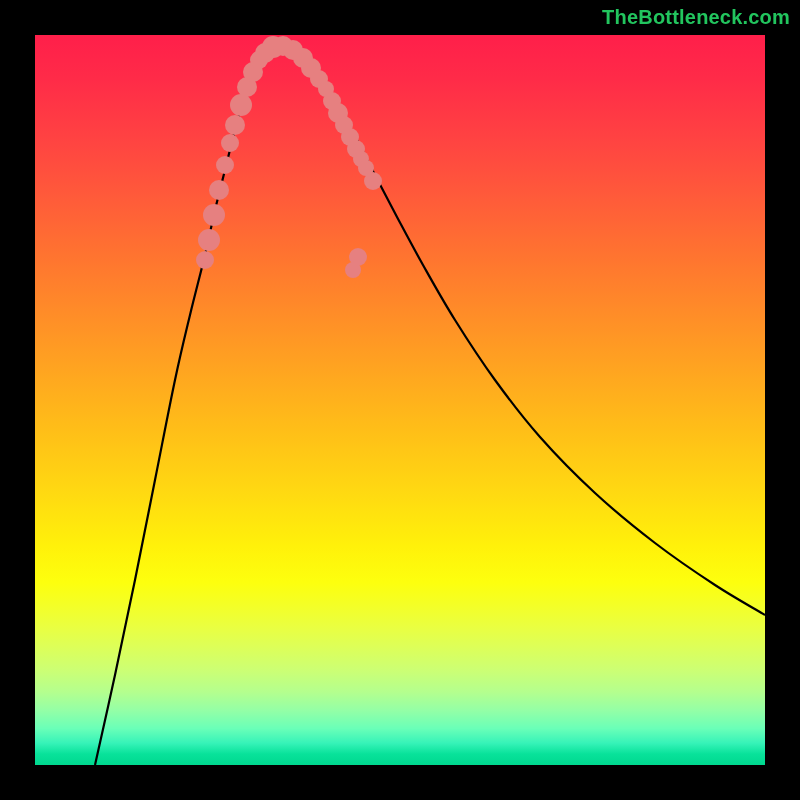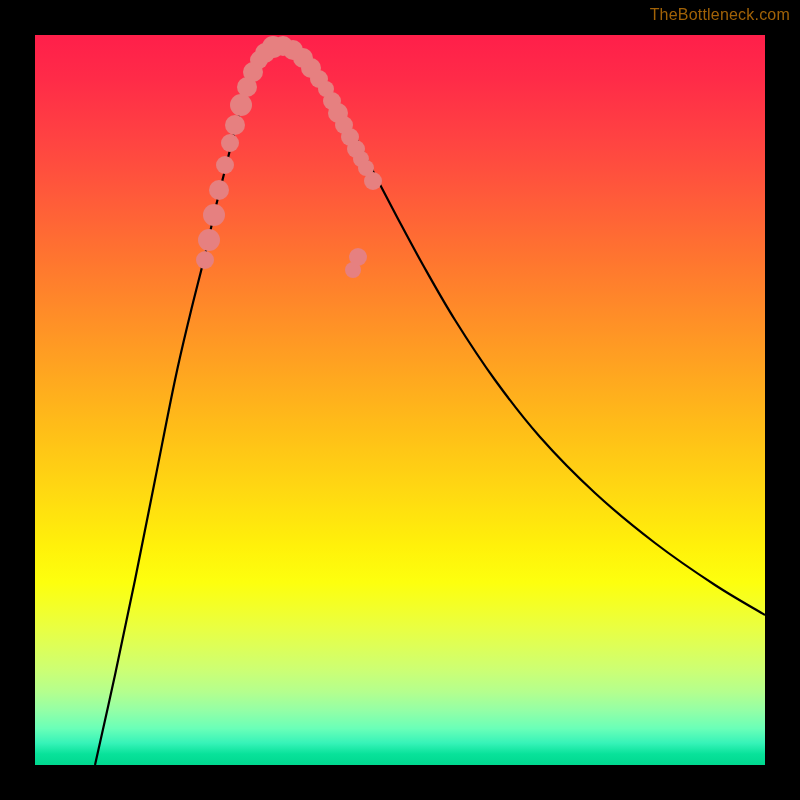--- a/index.html
+++ b/index.html
@@ -58,23 +58,23 @@
   .curve-svg {
     position: absolute;
     inset: 0;
     width: 100%;
     height: 100%;
   }
   .watermark {
     position: absolute;
     top: 6px;
     right: 10px;
-    color: #a16207;
-    font-size: 16px;
-    font-weight: 400;
+    color: #22c55e;
+    font-size: 20px;
+    font-weight: 700;
     letter-spacing: 0.2px;
     user-select: none;
   }
 </style>
 </head>
 <body>
 
 <div class="frame">
 
   <div class="plot-area">

